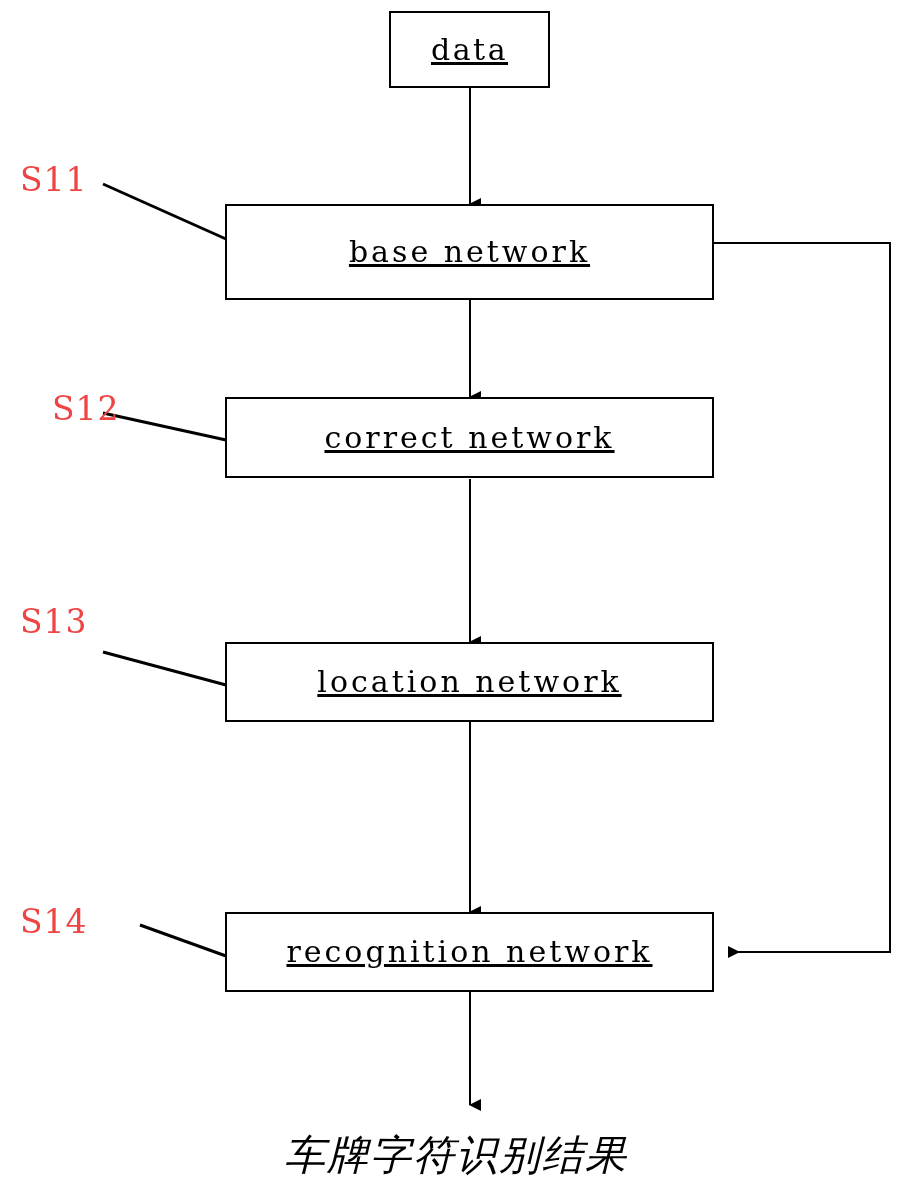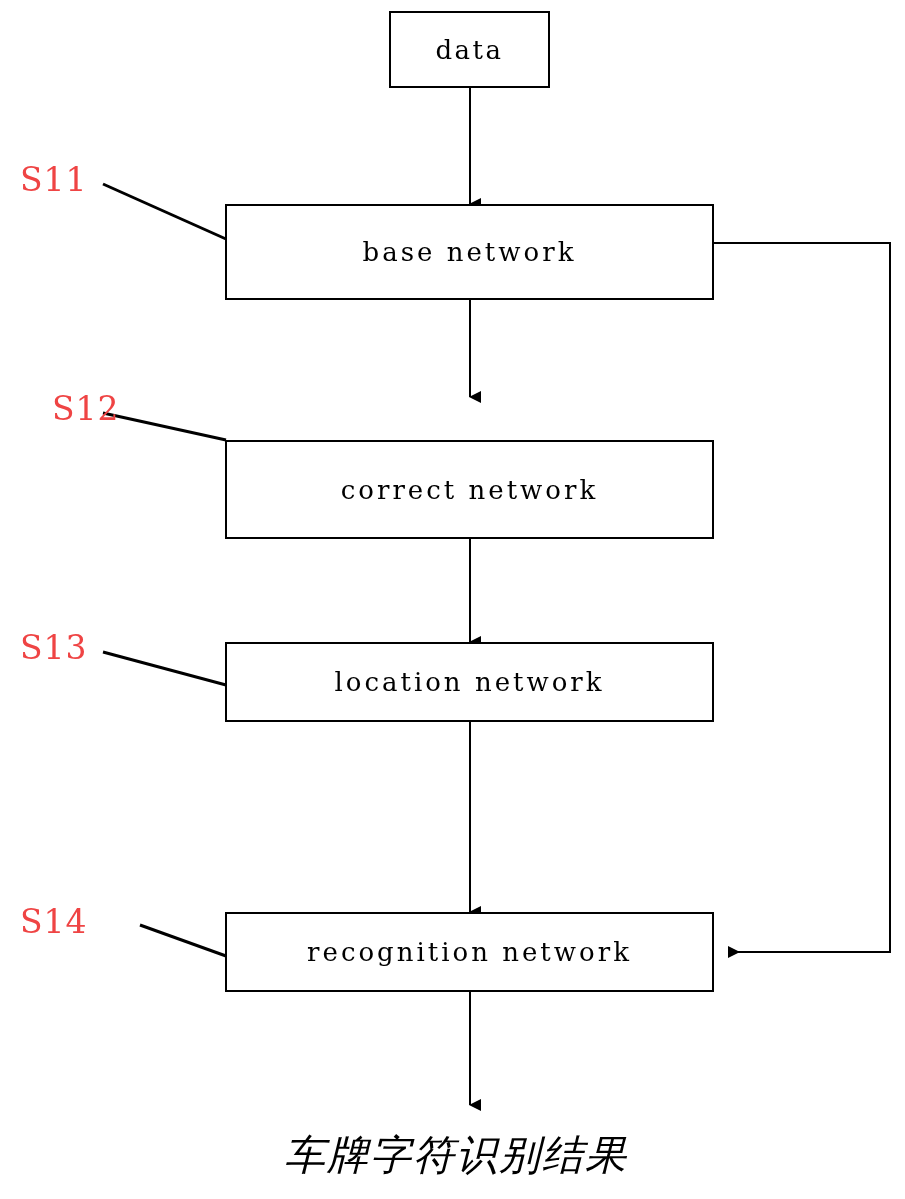--- a/index.html
+++ b/index.html
@@ -29,24 +29,25 @@
     box-sizing: border-box;
     border: 2px solid #000000;
     background: #ffffff;
     display: flex;
     align-items: center;
     justify-content: center;
     color: #000000;
   }
   .node-label {
     font-family: "DejaVu Serif", serif;
-    font-size: 26px;
+    font-size: 30px;
     letter-spacing: 2.5px;
     white-space: nowrap;
     line-height: 1;
+    text-decoration: underline;
   }
   .node-label.mono-wide {
     font-family: "DejaVu Serif", serif;
     letter-spacing: 3px;
   }
   .step-label {
     position: absolute;
     font-family: "DejaVu Serif", serif;
     font-size: 33px;
     color: #ef4444;
@@ -99,32 +100,32 @@
   </svg>
 
   <div class="node-box" style="left:389px; top:11px; width:161px; height:77px;">
     <span class="node-label">data</span>
   </div>
 
   <div class="node-box" style="left:225px; top:204px; width:489px; height:96px;">
     <span class="node-label mono-wide">base network</span>
   </div>
 
-  <div class="node-box" style="left:225px; top:397px; width:489px; height:99px;margin-top:43px;">
+  <div class="node-box" style="left:225px; top:397px; width:489px; height:81px;">
     <span class="node-label mono-wide">correct network</span>
   </div>
 
   <div class="node-box" style="left:225px; top:642px; width:489px; height:80px;">
     <span class="node-label mono-wide">location network</span>
   </div>
 
   <div class="node-box" style="left:225px; top:912px; width:489px; height:80px;">
     <span class="node-label mono-wide">recognition network</span>
   </div>
 
   <div class="step-label" style="left:20px; top:163px;">S11</div>
   <div class="step-label" style="left:20px; top:392px;margin-left:32px;">S12</div>
-  <div class="step-label" style="left:20px; top:631px;">S13</div>
+  <div class="step-label" style="left:20px; top:605px;">S13</div>
   <div class="step-label" style="left:20px; top:905px;">S14</div>
 
   <div class="terminal-text" style="left:284px; top:1135px;">车牌字符识别结果</div>
 
 </div>
 
 </body></html>

